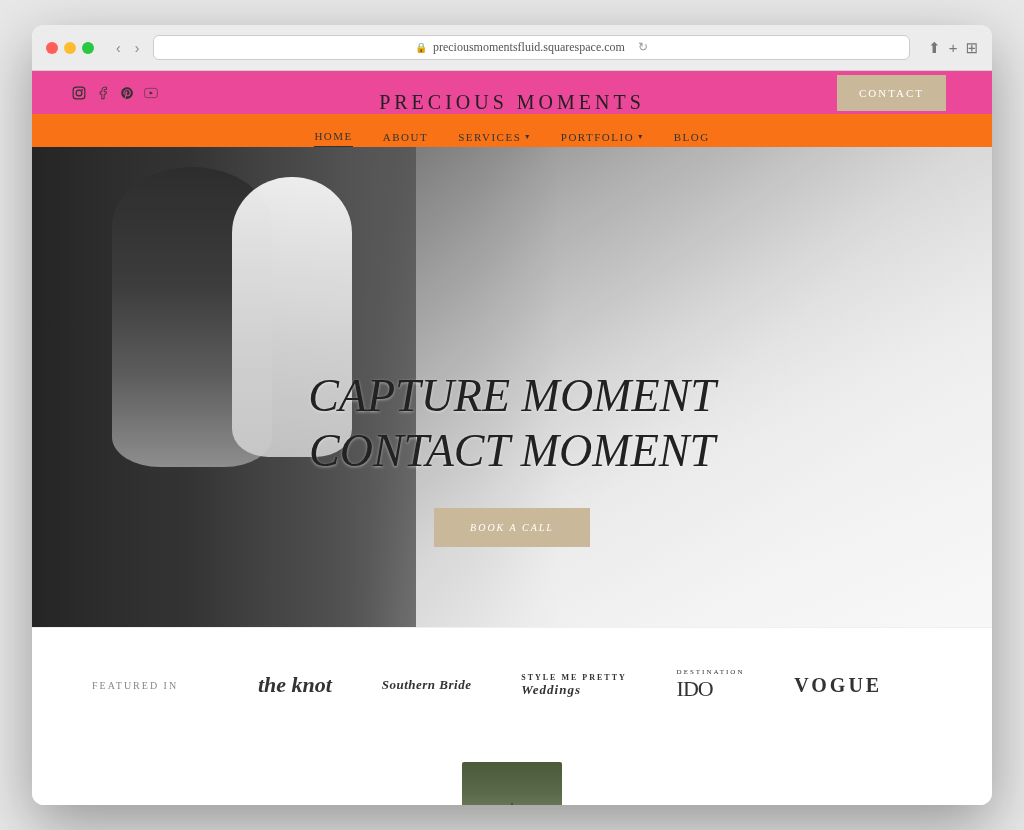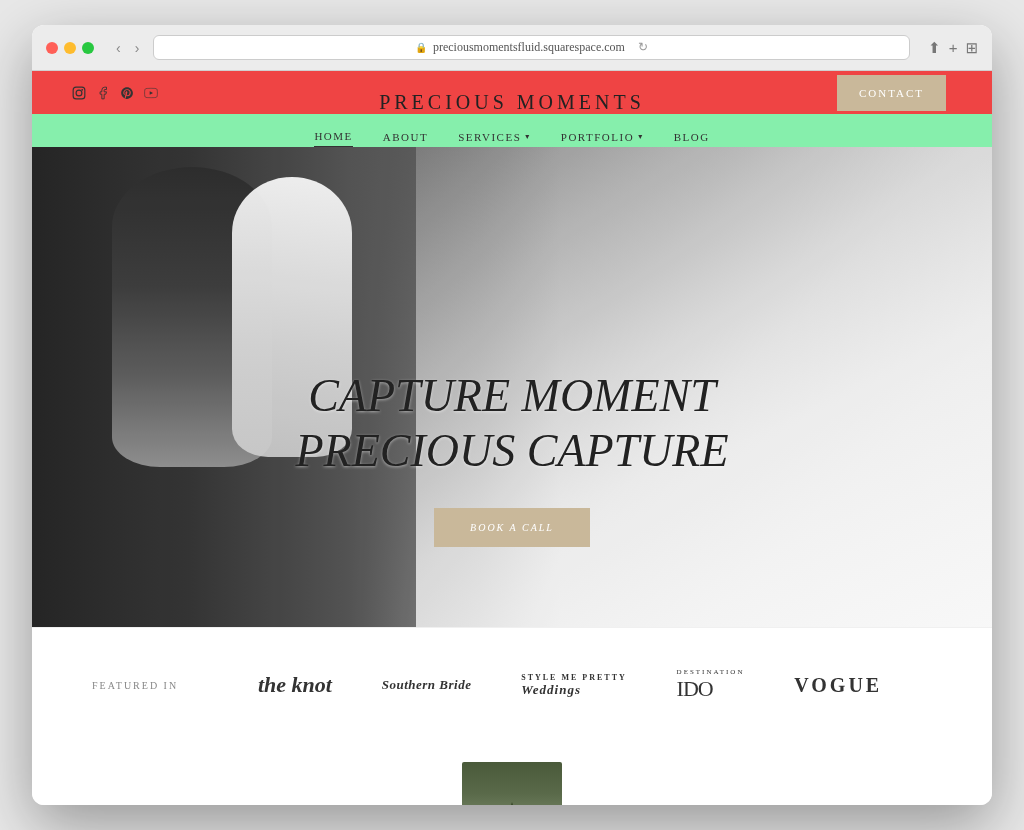--- a/index.html
+++ b/index.html
@@ -107,21 +107,21 @@
       background: #fff;
     }
 
     
     .site-header {
       position: relative;
       padding: 20px 40px 0;
       display: flex;
       align-items: center;
       justify-content: center;
-      background: #ef4444;
+      background: #ec4899;
       z-index: 10;
     }
 
     .social-icons {
       position: absolute;
       left: 40px;
       top: 50%;
       transform: translateY(-50%);
       display: flex;
       gap: 10px;
@@ -163,21 +163,21 @@
       cursor: pointer;
       font-family: 'Georgia', serif;
     }
 
     
     .site-nav {
       display: flex;
       justify-content: center;
       gap: 30px;
       padding: 12px 0 0;
-      background: #86efac;
+      background: #f97316;
     }
 
     .nav-item {
       font-size: 11px;
       letter-spacing: 1.5px;
       text-transform: uppercase;
       color: #333;
       cursor: pointer;
       padding: 4px 0;
       text-decoration: none;
@@ -518,21 +518,21 @@
 
         <div class="hero-bg"></div>
         <div class="hero-couple"></div>
         <div class="hero-right"></div>
         <div class="hero-overlay"></div>
       </div>
 
       <div class="hero-content">
         <h2 class="hero-headline">
           <span>CAPTURE MOMENT</span><br>
-          <span>PRECIOUS CAPTURE</span>
+          <span>CONTACT MOMENT</span>
         </h2>
         <button class="book-btn">BOOK A CALL</button>
       </div>
     </div>
 
     <div class="featured-section">
       <span class="featured-label">FEATURED IN</span>
       <div class="publications">
         <span class="pub-name pub-knot">
           <em>the knot</em>

